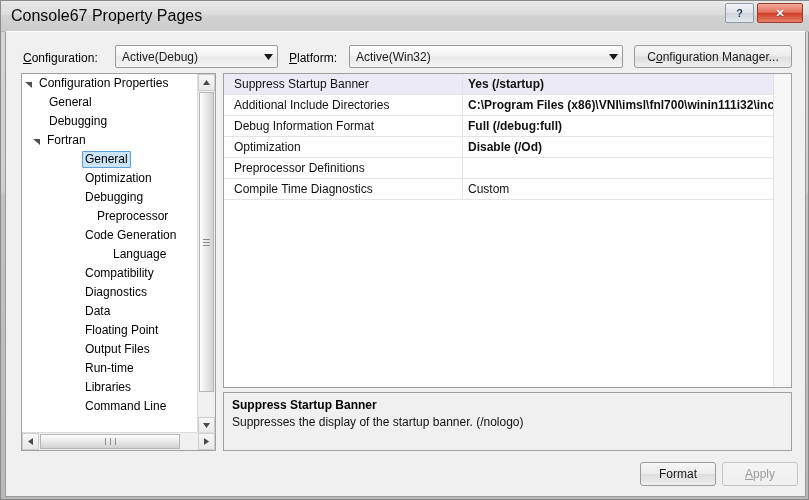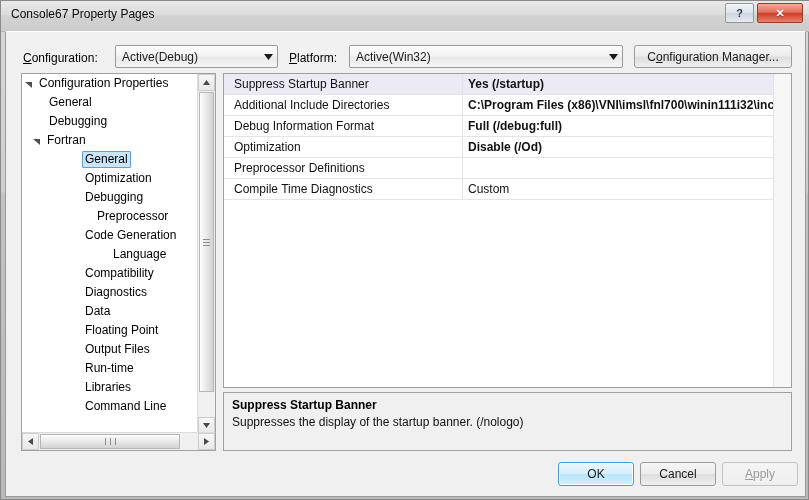--- a/index.html
+++ b/index.html
@@ -36,21 +36,21 @@
   }
   .glass-edge {
     position: absolute;
     left: 0; top: 0; width: 809px; height: 30px;
     background: linear-gradient(to bottom, #e9e9e9 0%, #dcdcdc 45%, #d2d2d2 50%, #cccccc 100%);
     border-bottom: 1px solid #b5b5b5;
   }
   .title-text {
     position: absolute;
     left: 10px; top: 6px;
-    font-size: 12px;
+    font-size: 16px;
     color: #0a0a0a;
     white-space: nowrap;
   }
 
   
   .cap-btn {
     position: absolute;
     top: 2px;
     height: 20px;
     box-sizing: border-box;
@@ -483,24 +483,21 @@
         </div>
       </div>
     <div class="grid-vscroll"></div>
   </div>
 
   <div class="desc-panel">
     <div class="desc-title">Suppress Startup Banner</div>
     <div class="desc-body">Suppresses the display of the startup banner. (/nologo)</div>
   </div>
 
-  <div class="dlgbtn default" style="left:557px;">
-    <span>OK</span>
-  </div>
   <div class="dlgbtn" style="left:639px;">
-    <span>Cancel</span>
+    <span>Format</span>
   </div>
   <div class="dlgbtn disabled" style="left:721px;">
     <u>A</u>
       <span>pply</span>
   </div>
 
 </div>
 
 </body></html>

